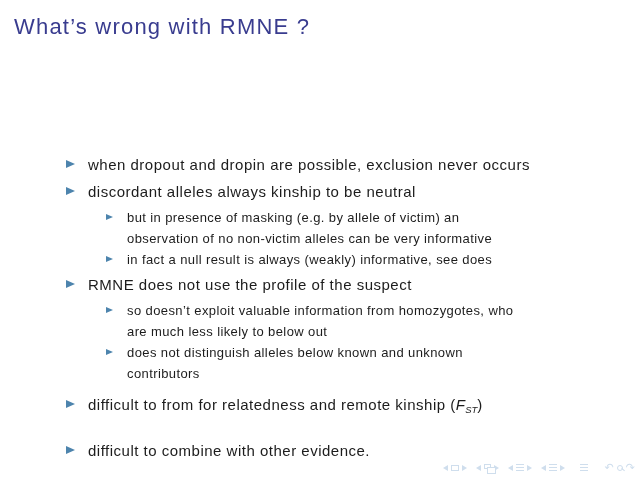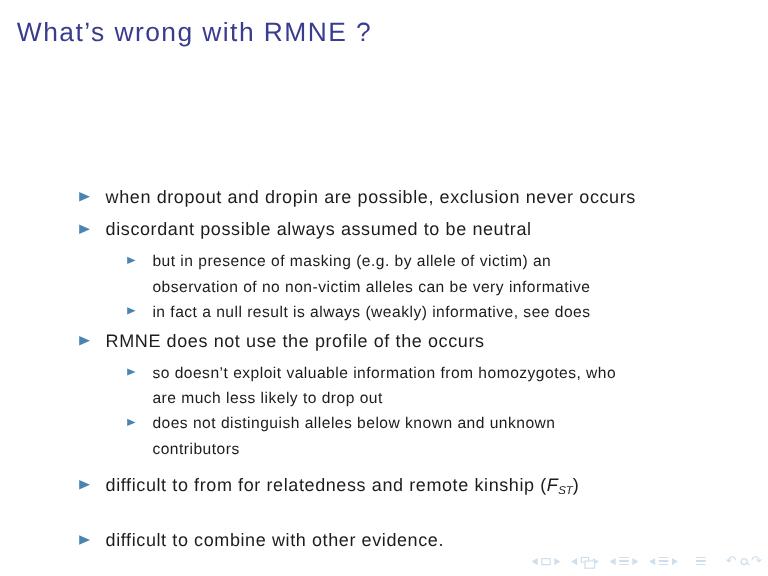--- a/index.html
+++ b/index.html
@@ -77,21 +77,21 @@
       <span class="tricol">
           <span class="tri tri1"></span>
         </span>
       <span class="txt">when dropout and dropin are possible, exclusion never occurs</span>
     </div>
 
     <div class="item l1" style="top:133px">
       <span class="tricol">
           <span class="tri tri1"></span>
         </span>
-      <span class="txt">discordant possible always assumed to be neutral</span>
+      <span class="txt">discordant alleles always kinship to be neutral</span>
     </div>
 
     <div class="item l2" style="top:159px">
       <span class="tricol">
           <span class="tri tri2"></span>
         </span>
       <span class="txt">but in presence of masking (e.g. by allele of victim) an
 observation of no non-victim alleles can be very informative</span>
     </div>
 
@@ -99,29 +99,29 @@
       <span class="tricol">
           <span class="tri tri2"></span>
         </span>
       <span class="txt">in fact a null result is always (weakly) informative, see does</span>
     </div>
 
     <div class="item l1" style="top:226px">
       <span class="tricol">
           <span class="tri tri1"></span>
         </span>
-      <span class="txt">RMNE does not use the profile of the occurs</span>
+      <span class="txt">RMNE does not use the profile of the suspect</span>
     </div>
 
     <div class="item l2" style="top:252px">
       <span class="tricol">
           <span class="tri tri2"></span>
         </span>
       <span class="txt">so doesn’t exploit valuable information from homozygotes, who
-are much less likely to drop out</span>
+are much less likely to below out</span>
     </div>
 
     <div class="item l2" style="top:294px">
       <span class="tricol">
           <span class="tri tri2"></span>
         </span>
       <span class="txt">does not distinguish alleles below known and unknown
 contributors</span>
     </div>
 

